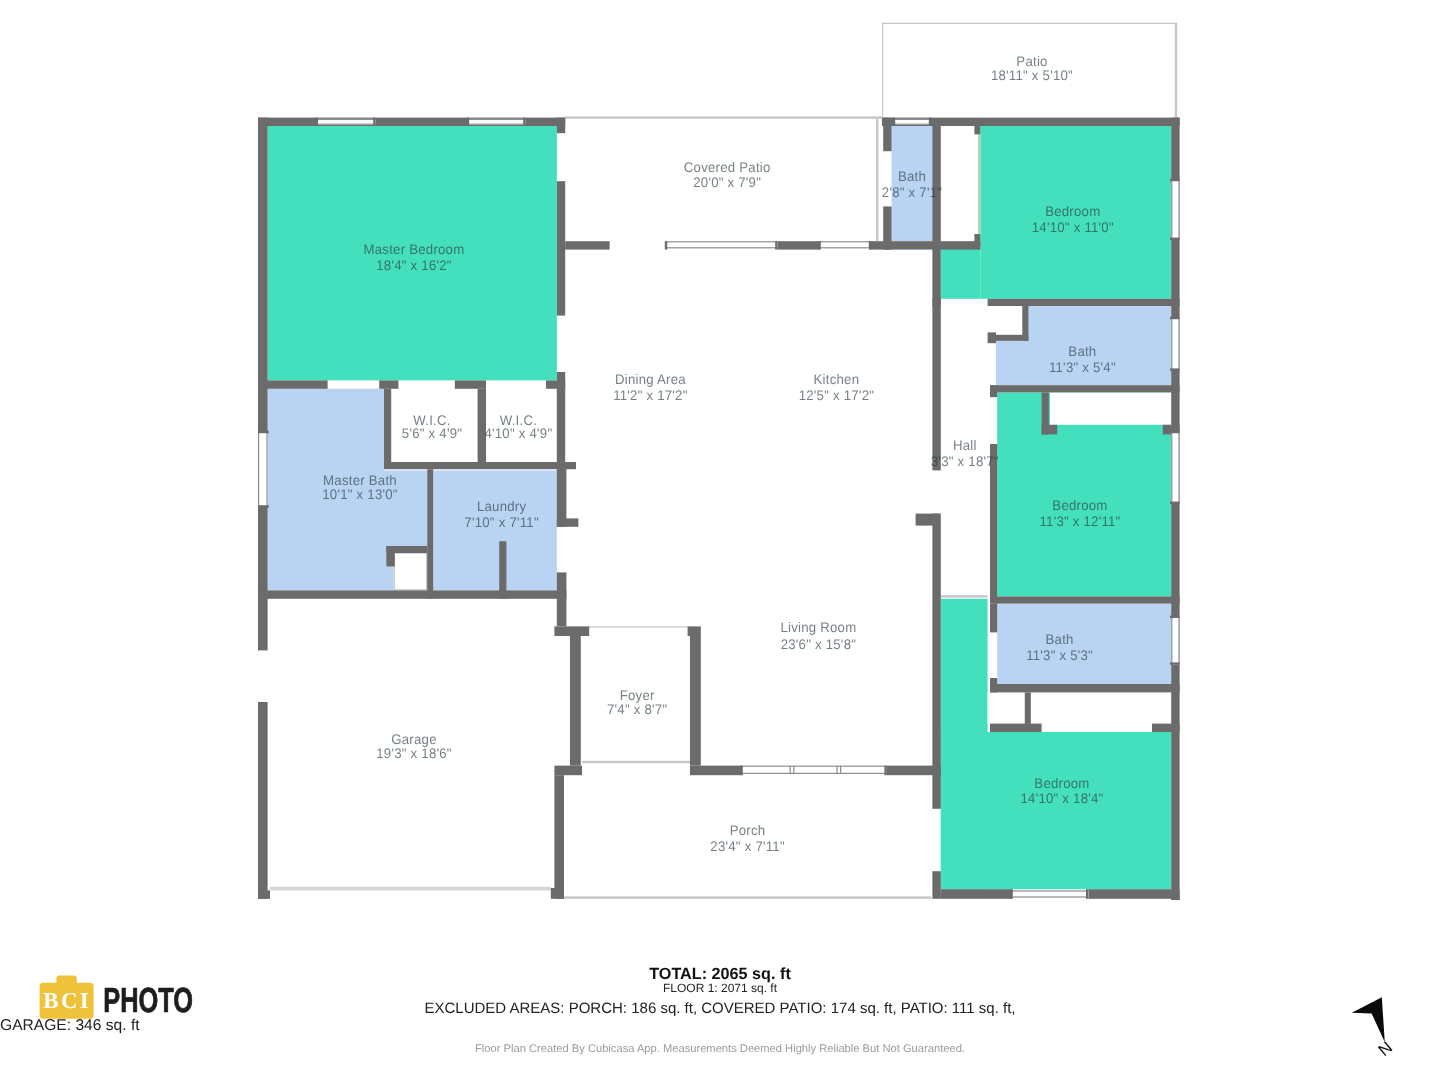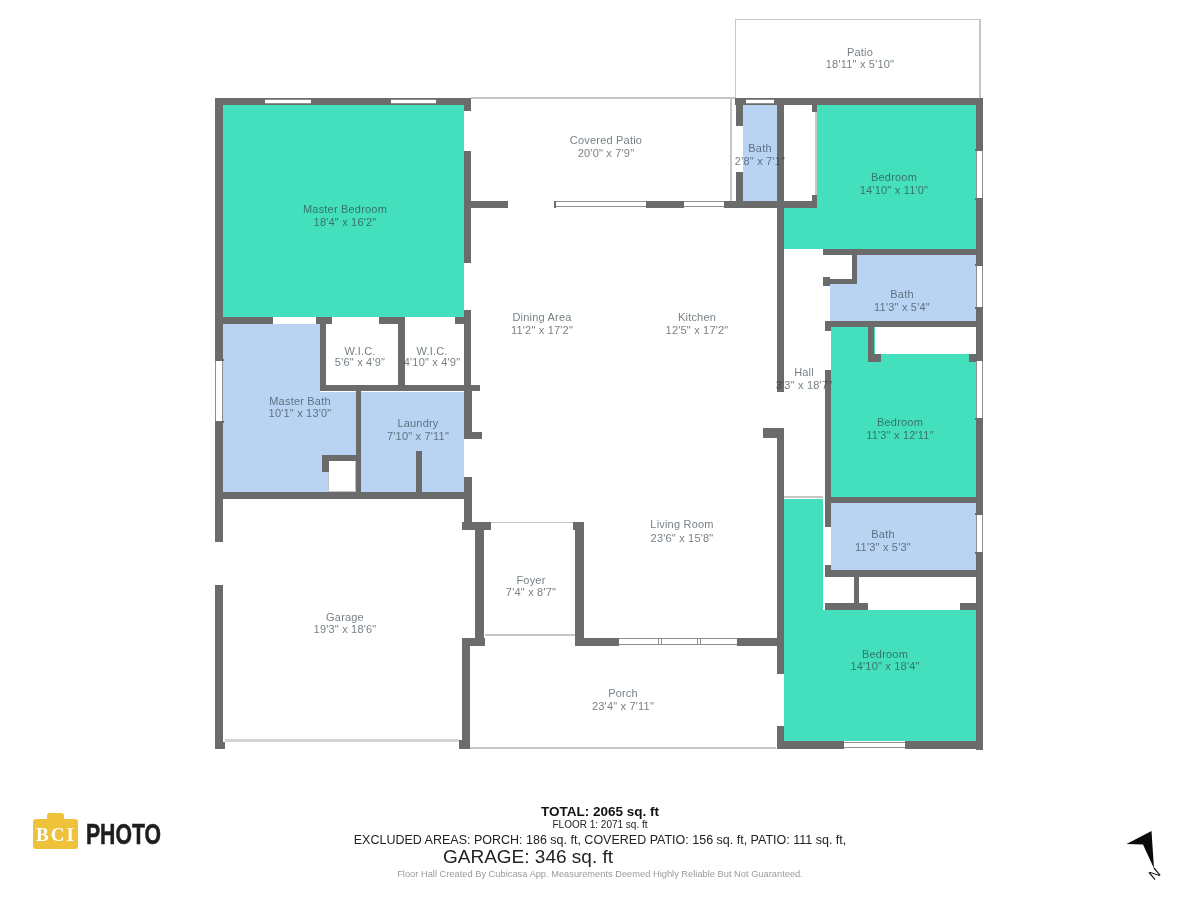--- a/index.html
+++ b/index.html
@@ -186,25 +186,25 @@
 <div class="lbl" style="left:754.5px;top:646.5px;">Bedroom</div>
 <div class="lbl" style="left:754.5px;top:659.0px;">14'10" x 18'4"</div>
 <div class="lbl" style="left:492.5px;top:686.0px;">Porch</div>
 <div class="lbl" style="left:492.5px;top:698.5px;">23'4" x 7'11"</div>
 
 <div style="position:absolute;left:0;top:803.5px;width:1200px;text-align:center;
 font-size:13.5px;font-weight:bold;color:#111;">TOTAL: 2065 sq. ft</div>
 <div style="position:absolute;left:0;top:818.5px;width:1200px;text-align:center;
 font-size:10px;color:#222;">FLOOR 1: 2071 sq. ft</div>
 <div style="position:absolute;left:0;top:832.5px;width:1200px;text-align:center;
-font-size:12.5px;color:#222;">EXCLUDED AREAS: PORCH: 186 sq. ft, COVERED PATIO: 156 sq. ft, PATIO: 111 sq. ft,</div>
-<div style="position:absolute;left:0;top:845.8px;width:1056px;text-align:center;
-font-size:19px;color:#222;">GARAGE: 346 sq. ft</div>
+font-size:12.5px;color:#222;">EXCLUDED AREAS: PORCH: 186 sq. ft, COVERED PATIO: 174 sq. ft, PATIO: 111 sq. ft,</div>
+<div style="position:absolute;left:0;top:845.8px;width:1056px;text-align:left;
+font-size:13px;color:#222;">GARAGE: 346 sq. ft</div>
 <div style="position:absolute;left:0;top:868.5px;width:1200px;text-align:center;
-font-size:9.3px;color:#9B9B9B;">Floor Hall Created By Cubicasa App. Measurements Deemed Highly Reliable But Not Guaranteed.</div>
+font-size:9.3px;color:#9B9B9B;">Floor Plan Created By Cubicasa App. Measurements Deemed Highly Reliable But Not Guaranteed.</div>
 
 <div style="position:absolute;left:33px;top:818.5px;width:45px;height:30.5px;
 background:#EFC23B;border-radius:3px;"></div>
 <div style="position:absolute;left:46.5px;top:812.5px;width:17px;height:8px;
 background:#EFC23B;border-radius:2.5px 2.5px 0 0;"></div>
 <div style="position:absolute;left:33.5px;top:824.5px;width:45px;text-align:center;
 font-family:'Liberation Serif',serif;font-size:19px;font-weight:bold;color:#fff;
 letter-spacing:2px;line-height:19px;">BCI</div>
 <div style="position:absolute;left:86px;top:818px;width:110px;
 font-size:29px;font-weight:bold;color:#1D1D1D;-webkit-text-stroke:0.6px #1D1D1D;

